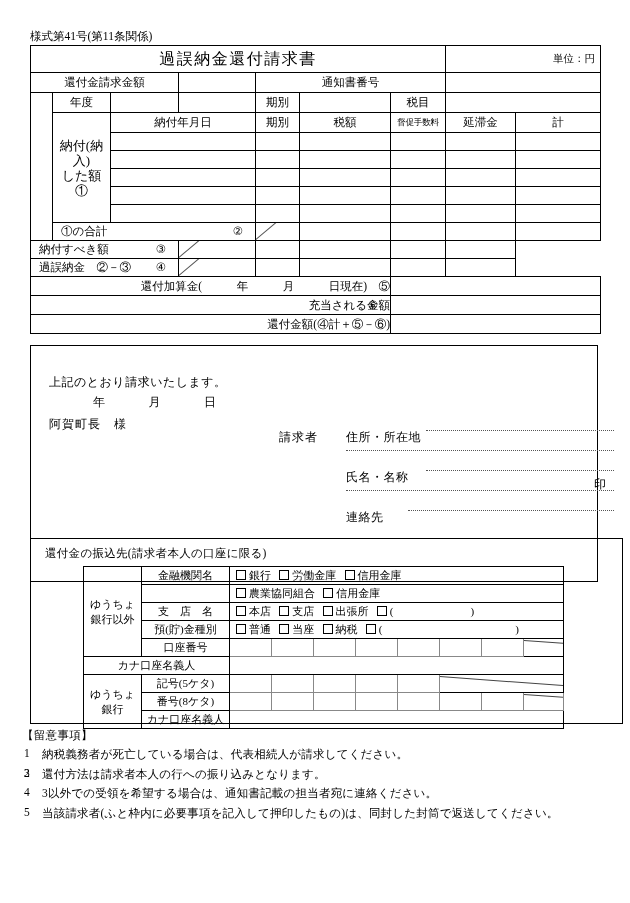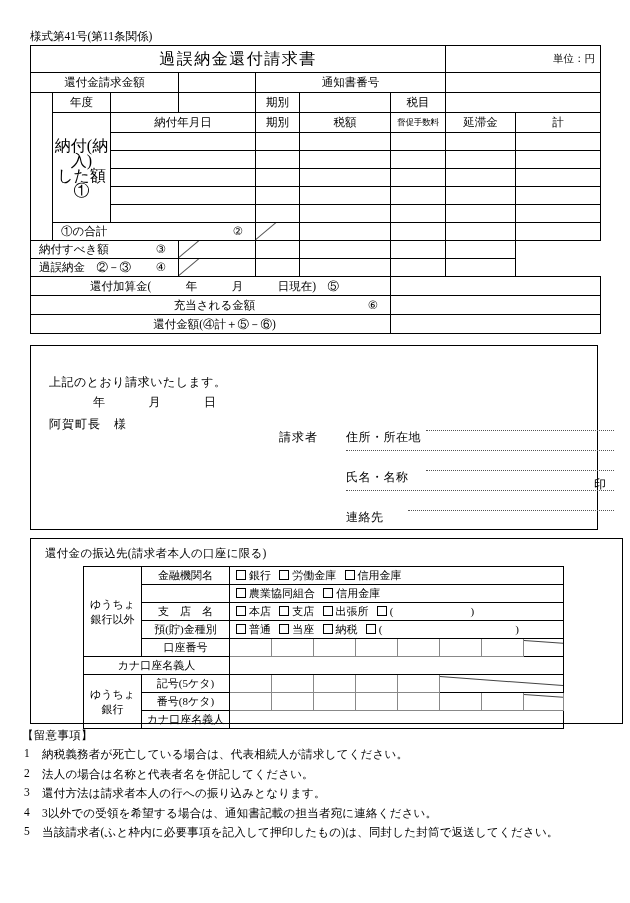--- a/index.html
+++ b/index.html
@@ -32,40 +32,40 @@
 
   .title-row td { height: 26px; border-top: 1.6px solid #000; }
   .title-cell { font-size: 16px; letter-spacing: 1.5px; position: relative; }
   .unit-cell { font-size: 10.5px; text-align: right; padding-right: 5px; }
 
   .hdr td { height: 19px; }
   .small9 { font-size: 8.6px; letter-spacing: -0.3px; }
   .cell-lbl { font-size: 11.5px; }
 
   .datarow td { height: 17px; }
-  .vlabel { font-size: 16px; line-height: 15px; }
+  .vlabel { font-size: 13px; line-height: 15px; }
 
   .sumrow td { height: 17px; }
   .sum-lbl { text-align: left; padding-left: 8px; position: relative; }
   .sum-lbl .circ { position: absolute; right: 12px; }
 
   
   .slash { position: relative; overflow: hidden; }
   .slash::after {
     content: ""; position: absolute; left: 0; bottom: 0;
     width: 141.5%; height: 1px; background: #555;
     transform-origin: left bottom; transform: rotate(-40deg);
   }
 
-  .wide-row td { height: 18px; text-align: center; padding-left: 8px; }
+  .wide-row td { height: 18px; text-align: right; padding-left: 8px; }
 
   
   .mid-box {
     position: absolute; left: 30px; top: 345px;
-    width: 568px; height: 185px;
+    width: 568px; height: 237px;
     border: 1.6px solid #000;
     box-sizing: border-box;
   }
   .decl-1 { position: absolute; left: 18px; top: 28px; font-size: 12px; letter-spacing: 0.5px; }
   .decl-2 { position: absolute; left: 62px; top: 48px; font-size: 12px; letter-spacing: 0.5px; }
   .decl-2 span { display: inline-block; }
   .decl-3 { position: absolute; left: 18px; top: 70px; font-size: 12px; letter-spacing: 1px; text-align: right; }
 
   .claimant-label { position: absolute; left: 248px; top: 83px; font-size: 12px; letter-spacing: 1px; }
 
@@ -406,21 +406,20 @@
   </div>
 
   <div class="notes">
     <div class="notes-title">【留意事項】</div>
     <div class="note">
       <span class="num">1</span>
       <span>納税義務者が死亡している場合は、代表相続人が請求してください。</span>
     </div>
     <div class="note">
       <span class="num">2</span>
-      <span>法人の場合は名称と代表者名を併記してください。</span>
     </div>
     <div class="note">
       <span class="num">3</span>
       <span>還付方法は請求者本人の行への振り込みとなります。</span>
     </div>
     <div class="note">
       <span class="num">4</span>
       <span>3以外での受領を希望する場合は、通知書記載の担当者宛に連絡ください。</span>
     </div>
     <div class="note">

